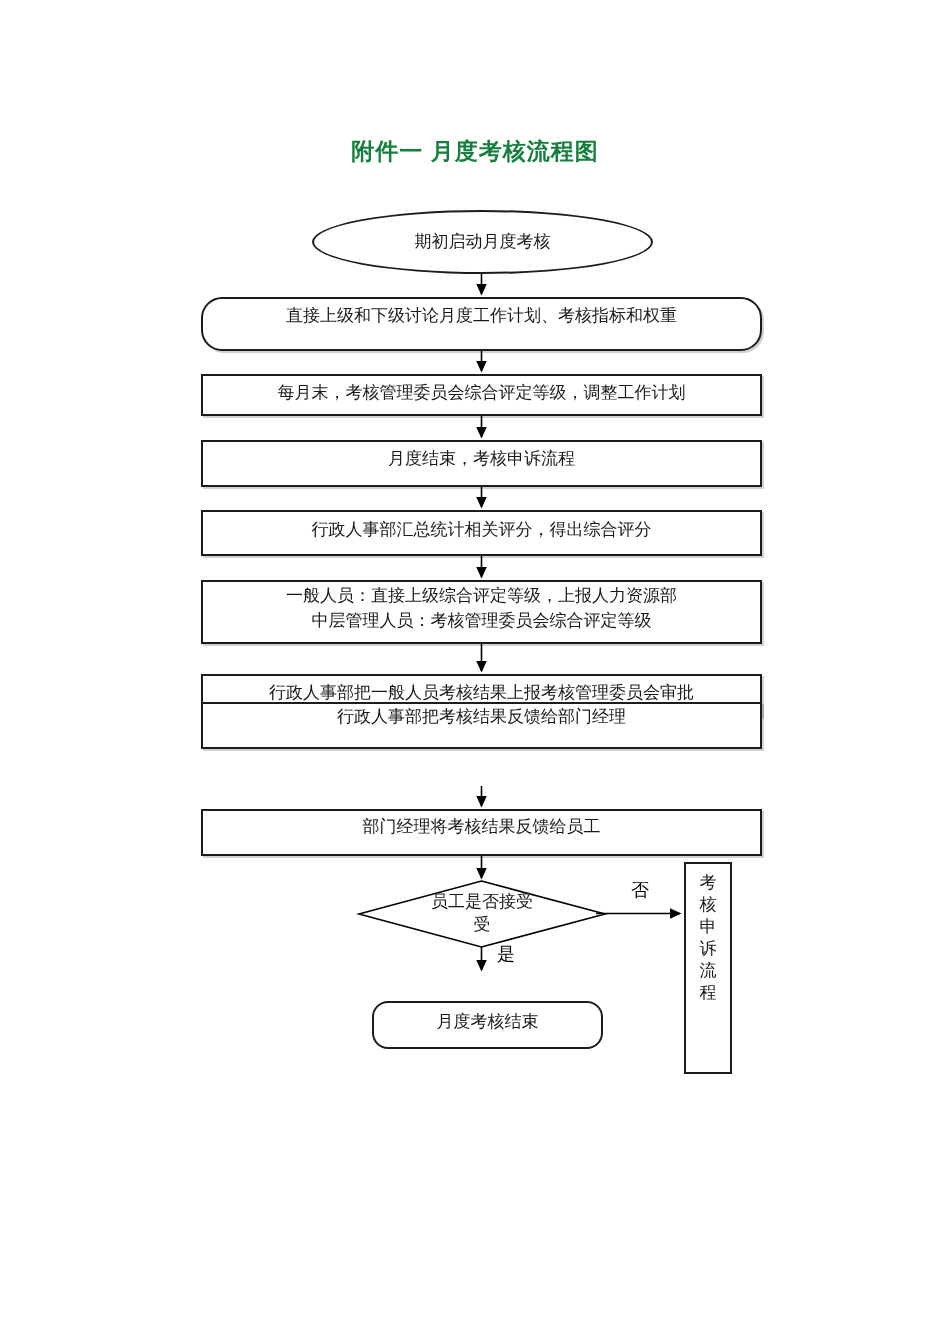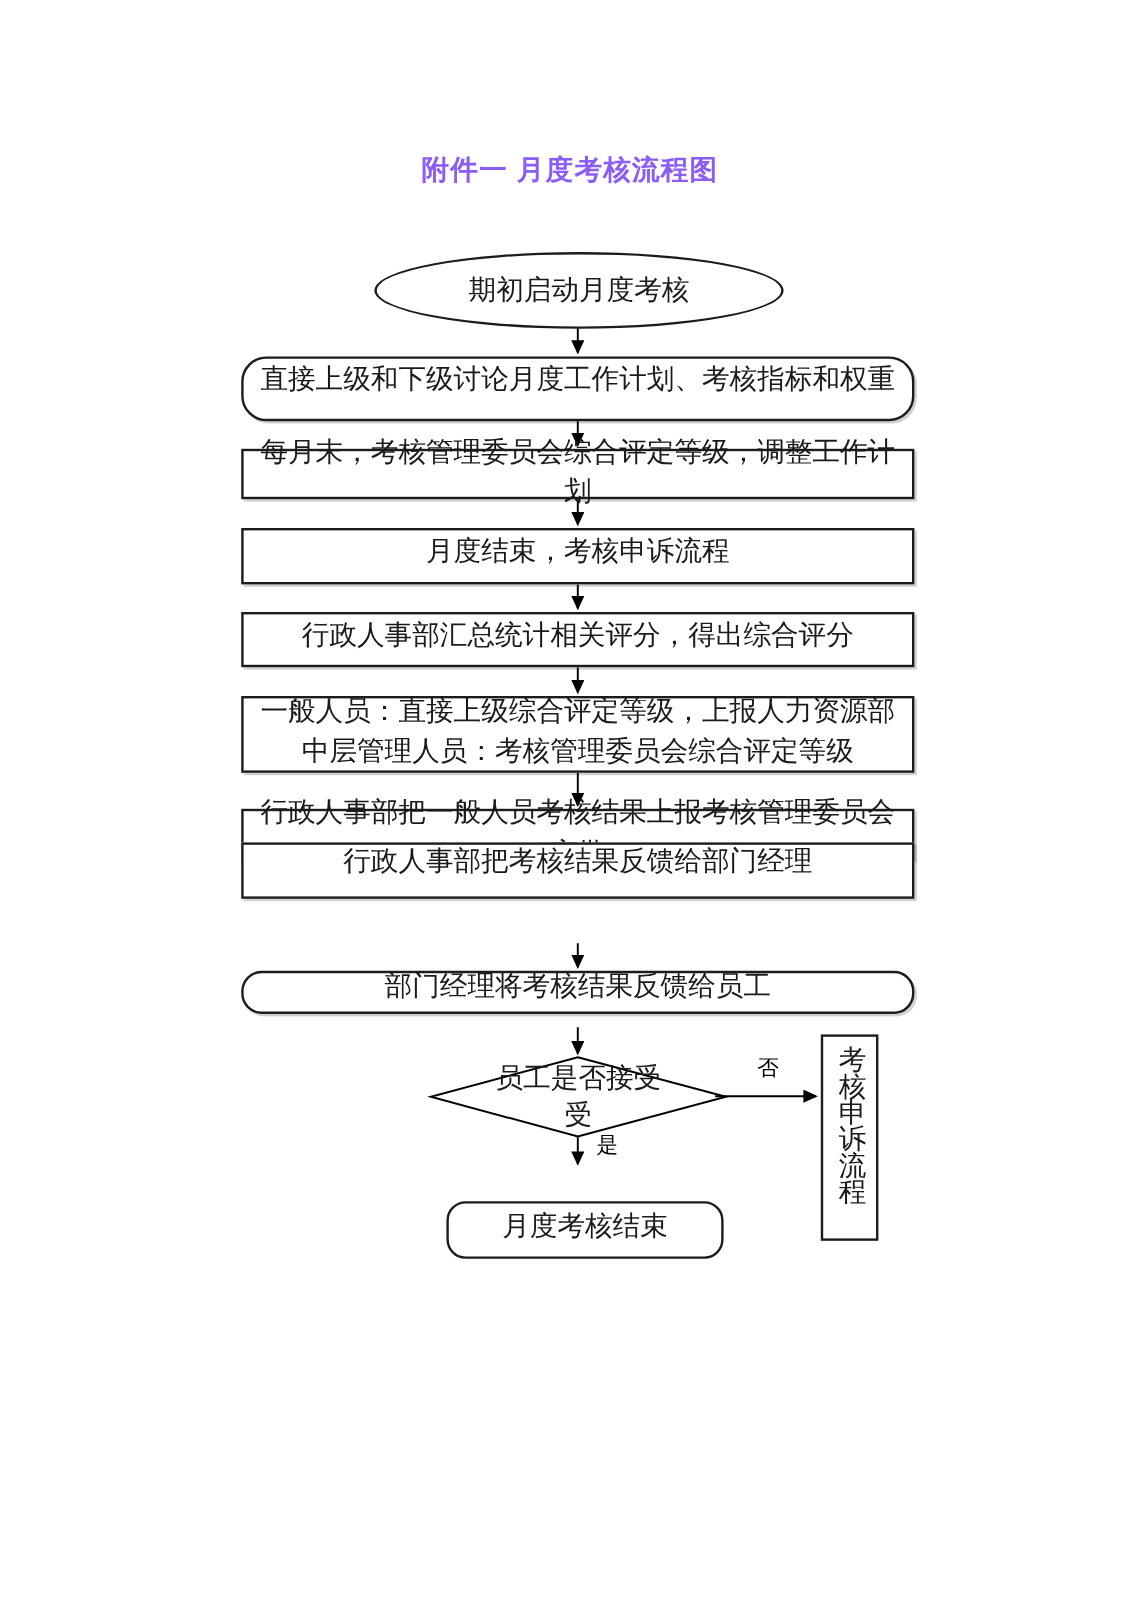--- a/index.html
+++ b/index.html
@@ -7,39 +7,39 @@
     position:relative;
     width:950px;height:1344px;
     margin:0 auto;
     background:#ffffff;
     font-family:"Liberation Sans","DejaVu Sans",sans-serif;
     color:#1a1a1a;
     overflow:hidden;
   }
   .title{
     position:absolute;
-    left:0;top:126px;width:950px;
+    left:0;top:136px;width:950px;
     text-align:center;
     font-size:23px;
     font-weight:bold;
     letter-spacing:1px;
-    color:#8b5cf6;
+    color:#15803d;
   }
   .connectors{
     position:absolute;left:0;top:0;width:950px;height:1344px;
     pointer-events:none;
   }
   .shape{
     position:absolute;
     box-sizing:border-box;
     display:flex;
     align-items:center;
     justify-content:center;
     text-align:center;
-    font-size:23px;
+    font-size:17px;
     line-height:1.45;
     background:#ffffff;
   }
   .ellipse{
     left:312px;top:210px;width:341px;height:64px;
     border:2px solid #1c1c1c;
     border-radius:50%;
   }
   .rect{
     left:201px;width:561px;
@@ -47,36 +47,36 @@
     box-shadow:2px 2px 0 rgba(0,0,0,0.18);
     padding:0 10px 10px 10px;
   }
   .b1{top:297px;height:54px;padding-bottom:16px;border-radius:21px;}
   .b2{top:374px;height:42px;padding-bottom:4px;}
   .b3{top:440px;height:47px;padding-bottom:8px;}
   .b4{top:510px;height:46px;padding-bottom:6px;align-items:center;}
   .b5{top:580px;height:64px;padding-bottom:6px;flex-direction:column;}
   .b6{top:674px;height:43px;padding-bottom:4px;}
   .b7{top:702px;height:47px;padding-bottom:16px;}
-  .b8{top:809px;height:36px;padding-bottom:10px;border-radius:17px;}
+  .b8{top:809px;height:47px;padding-bottom:10px;}
   .decision-text{
     left:359px;top:881px;width:246px;height:66px;
     flex-direction:column;
     background:transparent;
     line-height:1.35;
   }
   .endbox{
     left:372px;top:973px;width:231px;height:48px;
     border:2px solid #1c1c1c;
     border-radius:16px;
     padding-bottom:6px;
     margin-top:28px;
   }
   .appealbox{
-    left:684px;top:862px;width:48px;height:172px;
+    left:684px;top:862px;width:48px;height:212px;
     border:2px solid #1c1c1c;
     align-items:flex-start;
     padding-top:8px;
   }
   .appealbox span{
     display:inline-block;
     width:18px;
     line-height:22px;
     word-break:break-all;
     text-align:center;

